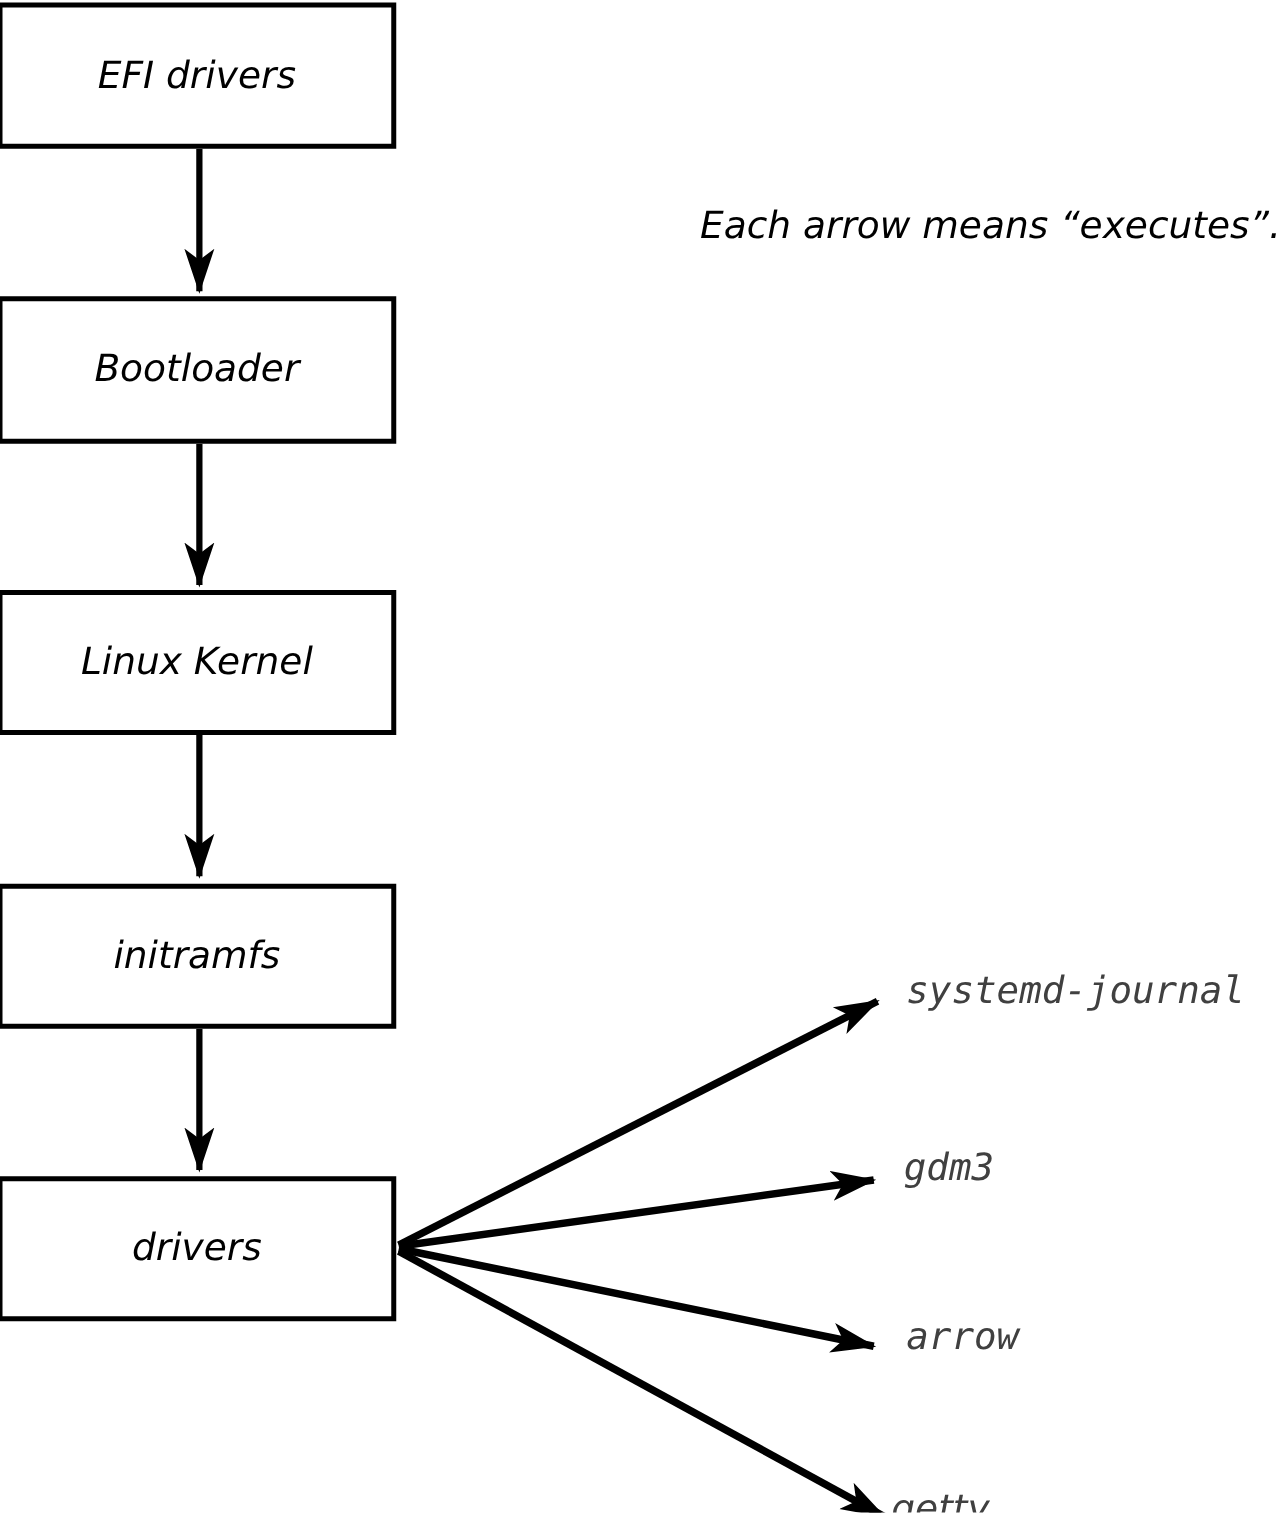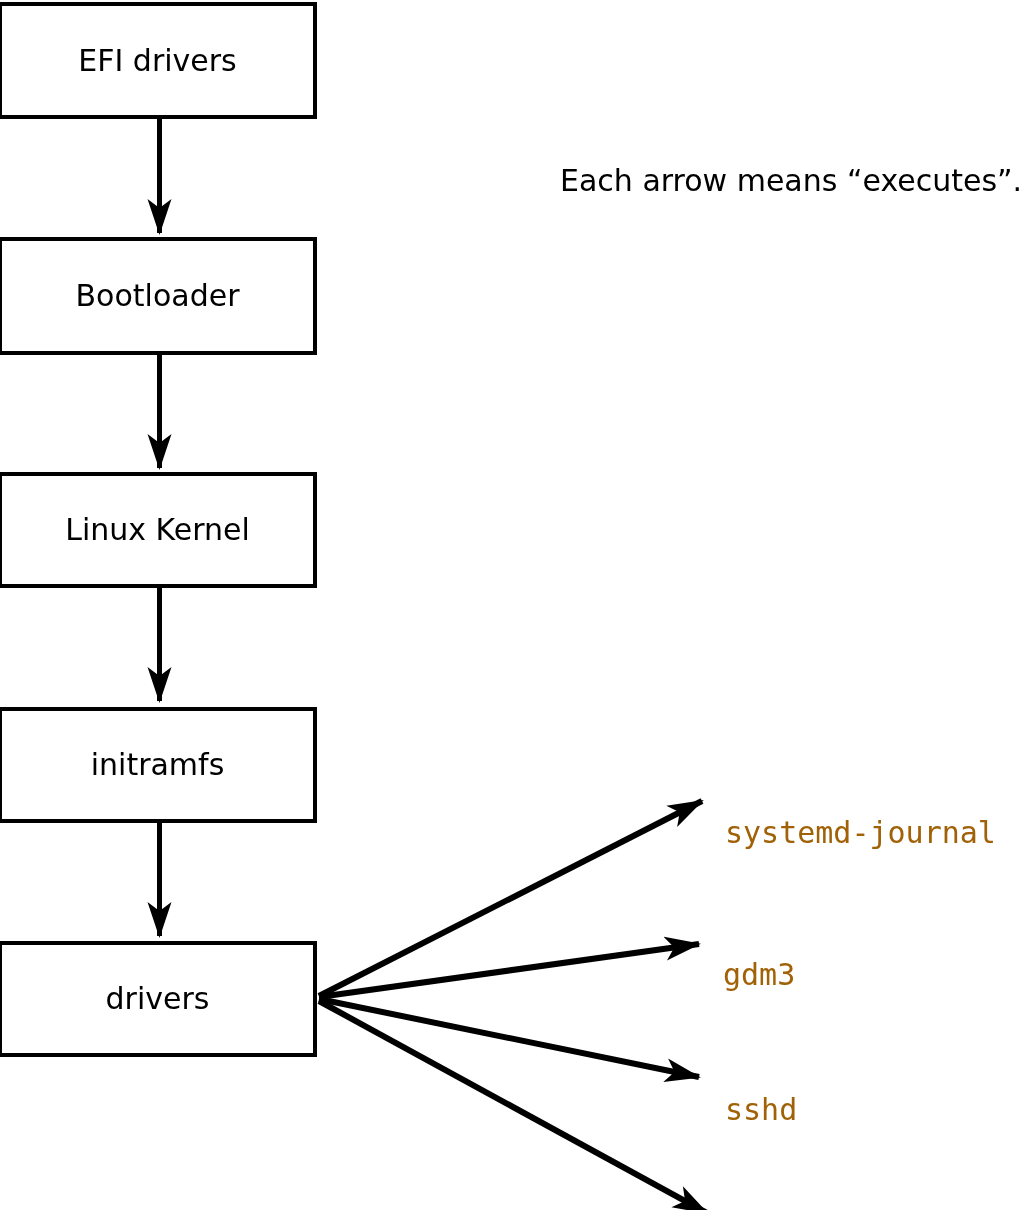--- a/index.html
+++ b/index.html
@@ -7,20 +7,21 @@
     width: 1023px; height: 1230px;
     background: #ffffff;
     font-family: "DejaVu Sans", "Liberation Sans", sans-serif;
     color: #000000;
   }
   #canvas {
     position: relative;
     width: 1023px; height: 1210px;
     overflow: hidden;
     background: #ffffff;
+    font-style: italic;
   }
   svg.arrows {
     position: absolute; left: 0; top: 0;
     width: 1023px; height: 1230px;
   }
   .node {
     position: absolute;
     left: -2px;
     width: 319px;
     box-sizing: border-box;
@@ -39,22 +40,21 @@
     line-height: 1.2;
     white-space: nowrap;
     color: #000000;
   }
   .target-label {
     position: absolute;
     font-family: "DejaVu Sans Mono", "Liberation Mono", monospace;
     font-size: 30px;
     line-height: 1.2;
     white-space: nowrap;
-    color: #a16207;
-    margin-top: 40px;
+    color: #404040;
   }
   .target-label.sans {
     font-family: "DejaVu Sans", "Liberation Sans", sans-serif;
   }
 </style>
 </head>
 <body>
 
 <div id="canvas">
 
@@ -89,16 +89,16 @@
     <span>initramfs</span>
   </div>
   <div class="node" style="top:941px; height:116px;">
     <span>drivers</span>
   </div>
 
   <div class="note" style="left:560px; top:163px;">Each arrow means “executes”.</div>
 
   <div class="target-label" style="left:725px; top:775px;">systemd-journal</div>
   <div class="target-label" style="left:723px; top:917px;text-align:right;">gdm3</div>
-  <div class="target-label" style="left:725px; top:1052px;">sshd</div>
-  <div class="target-label sans" style="left:713px; top:1190px;">means</div>
+  <div class="target-label" style="left:725px; top:1052px;">arrow</div>
+  <div class="target-label sans" style="left:713px; top:1190px;">getty</div>
 
 </div>
 
 </body></html>

